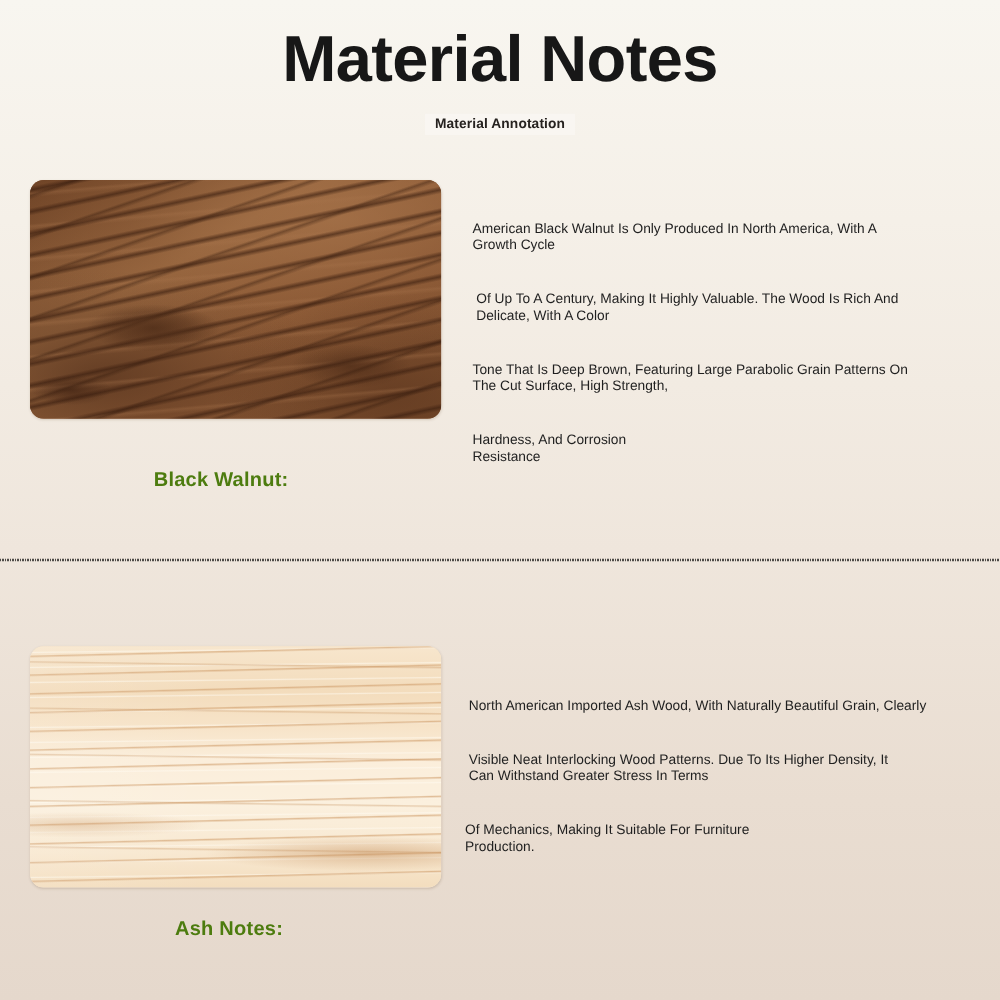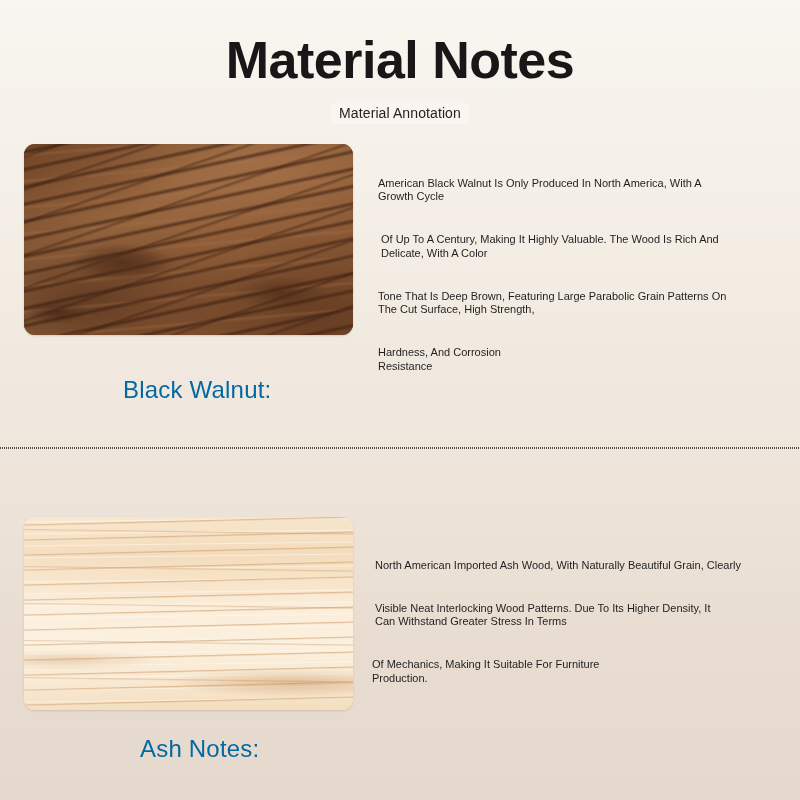--- a/index.html
+++ b/index.html
@@ -24,37 +24,37 @@
 
   
   .header {
     position: absolute;
     top: 0;
     left: 0;
     width: 800px;
     text-align: center;
   }
   .doc-title {
-    margin: 12px;
+    margin: 0;
     padding-top: 18px;
     font-size: 52px;
     font-weight: bold;
     letter-spacing: -0.5px;
     color: #171717;
     line-height: 1.18;
     font-family: "Liberation Sans", sans-serif;
   }
   .subtitle-wrap {
     margin-top: 12px;
     display: flex;
     justify-content: center;
   }
   .doc-subtitle {
-    font-size: 14px;
-    font-weight: normal;
+    font-size: 11px;
+    font-weight: bold;
     color: #26221f;
     background: rgba(255,255,255,0.30);
     padding: 2px 8px 3px 8px;
     letter-spacing: 0.1px;
   }
 
   
   .section {
     position: absolute;
     left: 0;
@@ -176,23 +176,23 @@
   .desc p {
     margin: 0 0 16px 0;
     white-space: pre-line;
   }
   .desc p:last-child { margin-bottom: 0; }
   .desc p.indent { padding-left: 3px; }
 
   
   .caption {
     position: absolute;
-    font-size: 24px;
-    font-weight: normal;
-    color: #0369a1;
+    font-size: 16px;
+    font-weight: bold;
+    color: #4d7c0f;
     letter-spacing: 0.2px;
   }
   #caption-walnut { left: 123px; top: 232px; }
   #caption-ash    { left: 140px; top: 218px; }
 
   
   .divider {
     position: absolute;
     left: 0;
     top: 447px;

